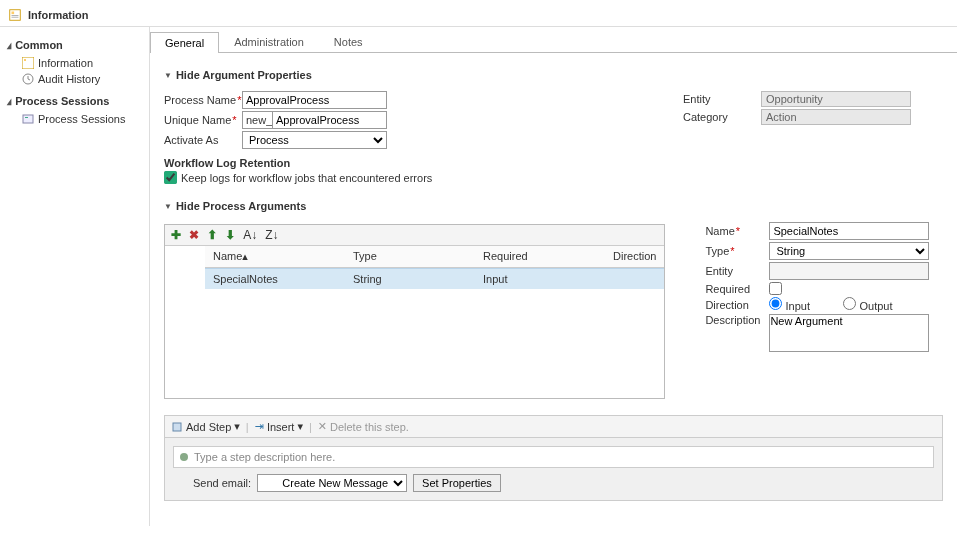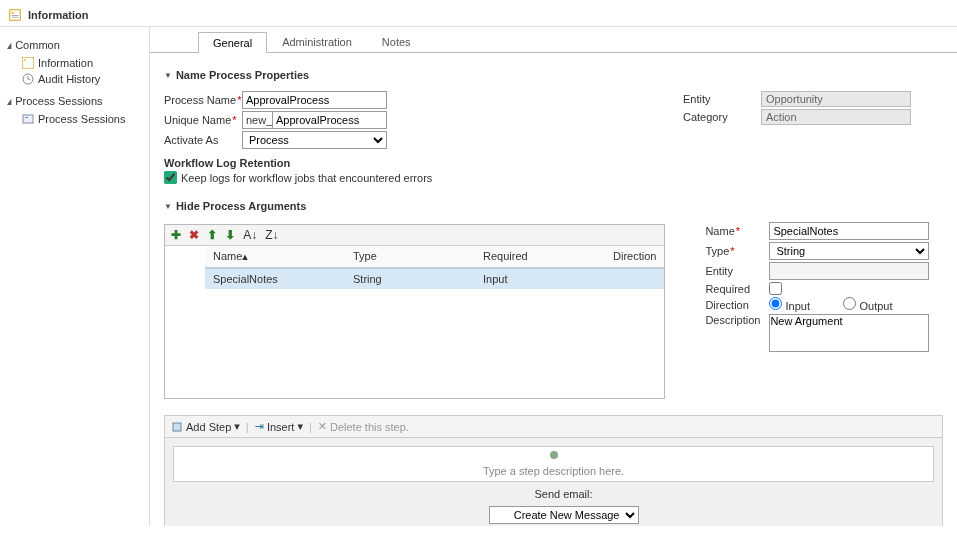--- a/index.html
+++ b/index.html
@@ -10,29 +10,29 @@
 .head .line1 { color: #555; font-size: 11px; display: flex; align-items: center; gap: 4px; }
 .head .line2 { font-size: 15px; font-weight: 600; color: #333; display: flex; align-items: center; gap: 6px; margin-top: 2px; }
 .head svg { width: 14px; height: 14px; }
 
 
 .main { display: flex; height: calc(100% - 44px); }
 .sidebar { width: 150px; border-right: 1px solid #ddd; padding: 8px 6px; }
 .content { flex: 1; overflow: hidden; }
 
 
-.sb-hdr { font-weight: 400; color: #333; margin: 4px 0 4px 0; display: flex; align-items: center; gap: 3px; }
+.sb-hdr { font-weight: 700; color: #333; margin: 4px 0 4px 0; display: flex; align-items: center; gap: 3px; }
 .sb-hdr::before { content: "◢"; font-size: 8px; color: #555; transform: scaleX(0.7); }
 .sb-item { padding: 2px 0 2px 16px; display: flex; align-items: center; gap: 4px; cursor: pointer; }
 .sb-item svg { width: 12px; height: 12px; }
 
 
 .tabs { display: flex; border-bottom: 1px solid #bbb; margin: 4px 0 0 0; }
 .tab { padding: 4px 14px; border: 1px solid transparent; border-bottom: none; cursor: pointer; color: #555; }
-.tab.active { border-color: #bbb; background: #fff; position: relative; top: 1px; color: #000; margin-left: 48px; }
+.tab.active { border-color: #bbb; background: #fff; position: relative; top: 1px; color: #000; }
 
 .panel { padding: 10px 14px; }
 
 .section-title { font-weight: 600; color: #333; margin: 6px 0 8px 0; display: flex; align-items: center; gap: 4px; }
 .section-title::before { content: "▼"; font-size: 8px; color: #555; }
 
 .two-col { display: flex; gap: 40px; }
 .left-col { flex: 1; }
 .right-col { width: 260px; }
 
@@ -65,23 +65,23 @@
 .arg-panel textarea { height: 38px; border: 1px solid #999; resize: none; }
 .radio-row { display: flex; gap: 10px; align-items: center; }
 
 
 .steps { margin: 16px 0 0 0; border: 1px solid #ccc; }
 .steps-tb { background: #f4f4f4; border-bottom: 1px solid #ccc; padding: 4px 6px; display: flex; align-items: center; gap: 6px; }
 .steps-tb .btn { cursor: pointer; display: flex; align-items: center; gap: 3px; }
 .steps-tb .sep { color: #bbb; }
 .steps-tb .muted { color: #999; }
 .step-body { background: #f0f0f0; padding: 8px; }
-.step-row { background: #fff; border: 1px solid #ccc; padding: 4px 6px; display: flex; align-items: center; gap: 6px; color: #888; flex-direction: column; }
+.step-row { background: #fff; border: 1px solid #ccc; padding: 4px 6px; display: flex; align-items: center; gap: 6px; color: #888; }
 .step-row .bullet { width: 8px; height: 8px; border-radius: 50%; background: #8a8; display: inline-block; }
-.step-sub { margin: 6px 0 0 20px; display: flex; align-items: center; gap: 6px; flex-direction: column; }
+.step-sub { margin: 6px 0 0 20px; display: flex; align-items: center; gap: 6px; }
 .step-sub .btn { border: 1px solid #999; background: #eee; padding: 2px 8px; cursor: pointer; }
 .step-sub .sel { width: 150px; text-align: right; }
 
 
 .ico-plus { color: #2a7d2a; font-weight: bold; }
 .ico-del { color: #b33; font-weight: bold; }
 .ico-up, .ico-down { color: #2a7d2a; font-weight: bold; }
 </style>
 </head>
 <body>
@@ -127,21 +127,21 @@
   </div>
 
   <div class="content">
     <div class="tabs">
       <div class="tab active">General</div>
       <div class="tab">Administration</div>
       <div class="tab">Notes</div>
     </div>
 
     <div class="panel">
-      <div class="section-title">Name Process Properties</div>
+      <div class="section-title">Hide Argument Properties</div>
 
       <div class="two-col">
         <div class="left-col">
           <div class="frow">
             <label><span>Process Name</span><span class="req">*</span></label>
             <input class="txt" style="width: 145px;" value="ApprovalProcess">
           </div>
           <div class="frow">
             <label><span>Unique Name</span><span class="req">*</span></label>
             <span class="txt" style="width:30px;border-right:none;display:inline-block;line-height:14px">new_</span>

